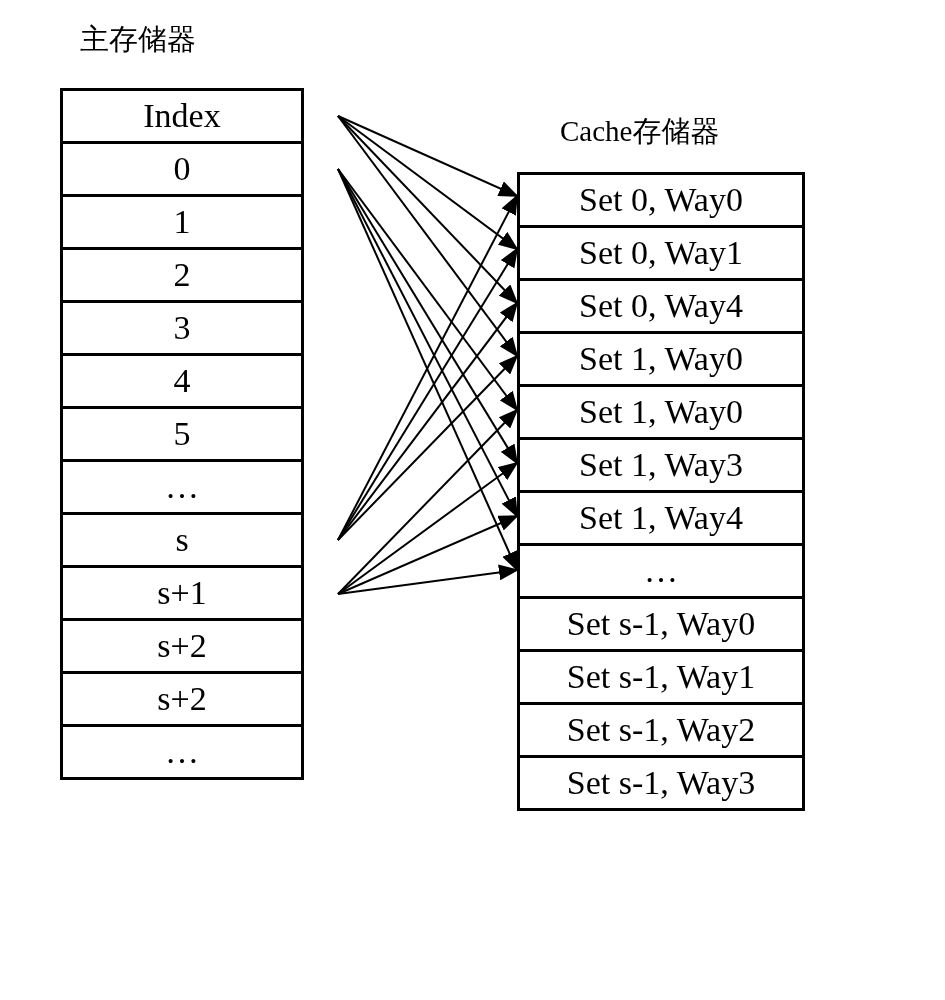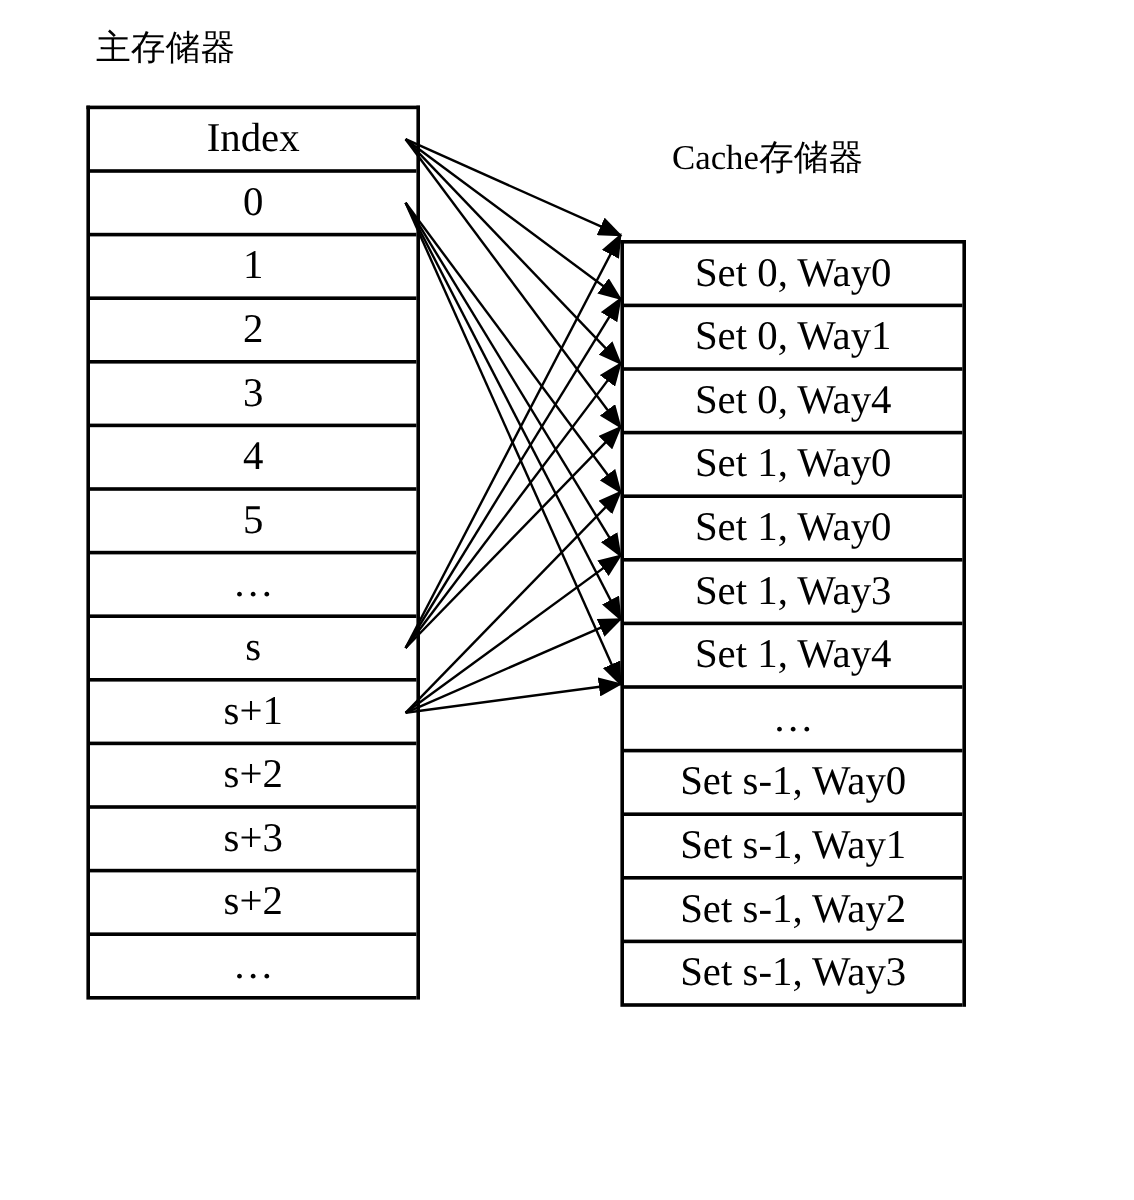--- a/index.html
+++ b/index.html
@@ -39,40 +39,39 @@
       width: 945px;
       height: 1000px;
       pointer-events: none;
     }
   </style>
 </head>
 <body>
 
 <div class="title" style="left:80px; top:20px;">主存储器</div>
 
-<div class="table" style="left:72px; top:88px; width:278px;">
+<div class="table" style="left:60px; top:88px; width:244px;">
   <div class="cell">Index</div>
   <div class="cell">0</div>
   <div class="cell">1</div>
   <div class="cell">2</div>
   <div class="cell">3</div>
   <div class="cell">4</div>
   <div class="cell">5</div>
   <div class="cell">…</div>
   <div class="cell">s</div>
   <div class="cell">s+1</div>
   <div class="cell">s+2</div>
-  <div class="cell">s+3</div>
   <div class="cell">s+2</div>
   <div class="cell">…</div>
 </div>
 
 <div class="title" style="left:560px; top:112px;">Cache存储器</div>
 
-<div class="table" style="left:517px; top:172px; width:288px;margin-top:28px;">
+<div class="table" style="left:517px; top:172px; width:288px;">
   <div class="cell cache-cell">Set 0, Way0</div>
   <div class="cell cache-cell">Set 0, Way1</div>
   <div class="cell cache-cell">Set 0, Way4</div>
   <div class="cell cache-cell">Set 1, Way0</div>
   <div class="cell cache-cell">Set 1, Way0</div>
   <div class="cell cache-cell">Set 1, Way3</div>
   <div class="cell cache-cell">Set 1, Way4</div>
   <div class="cell cache-cell">…</div>
   <div class="cell cache-cell">Set s-1, Way0</div>
   <div class="cell cache-cell">Set s-1, Way1</div>

